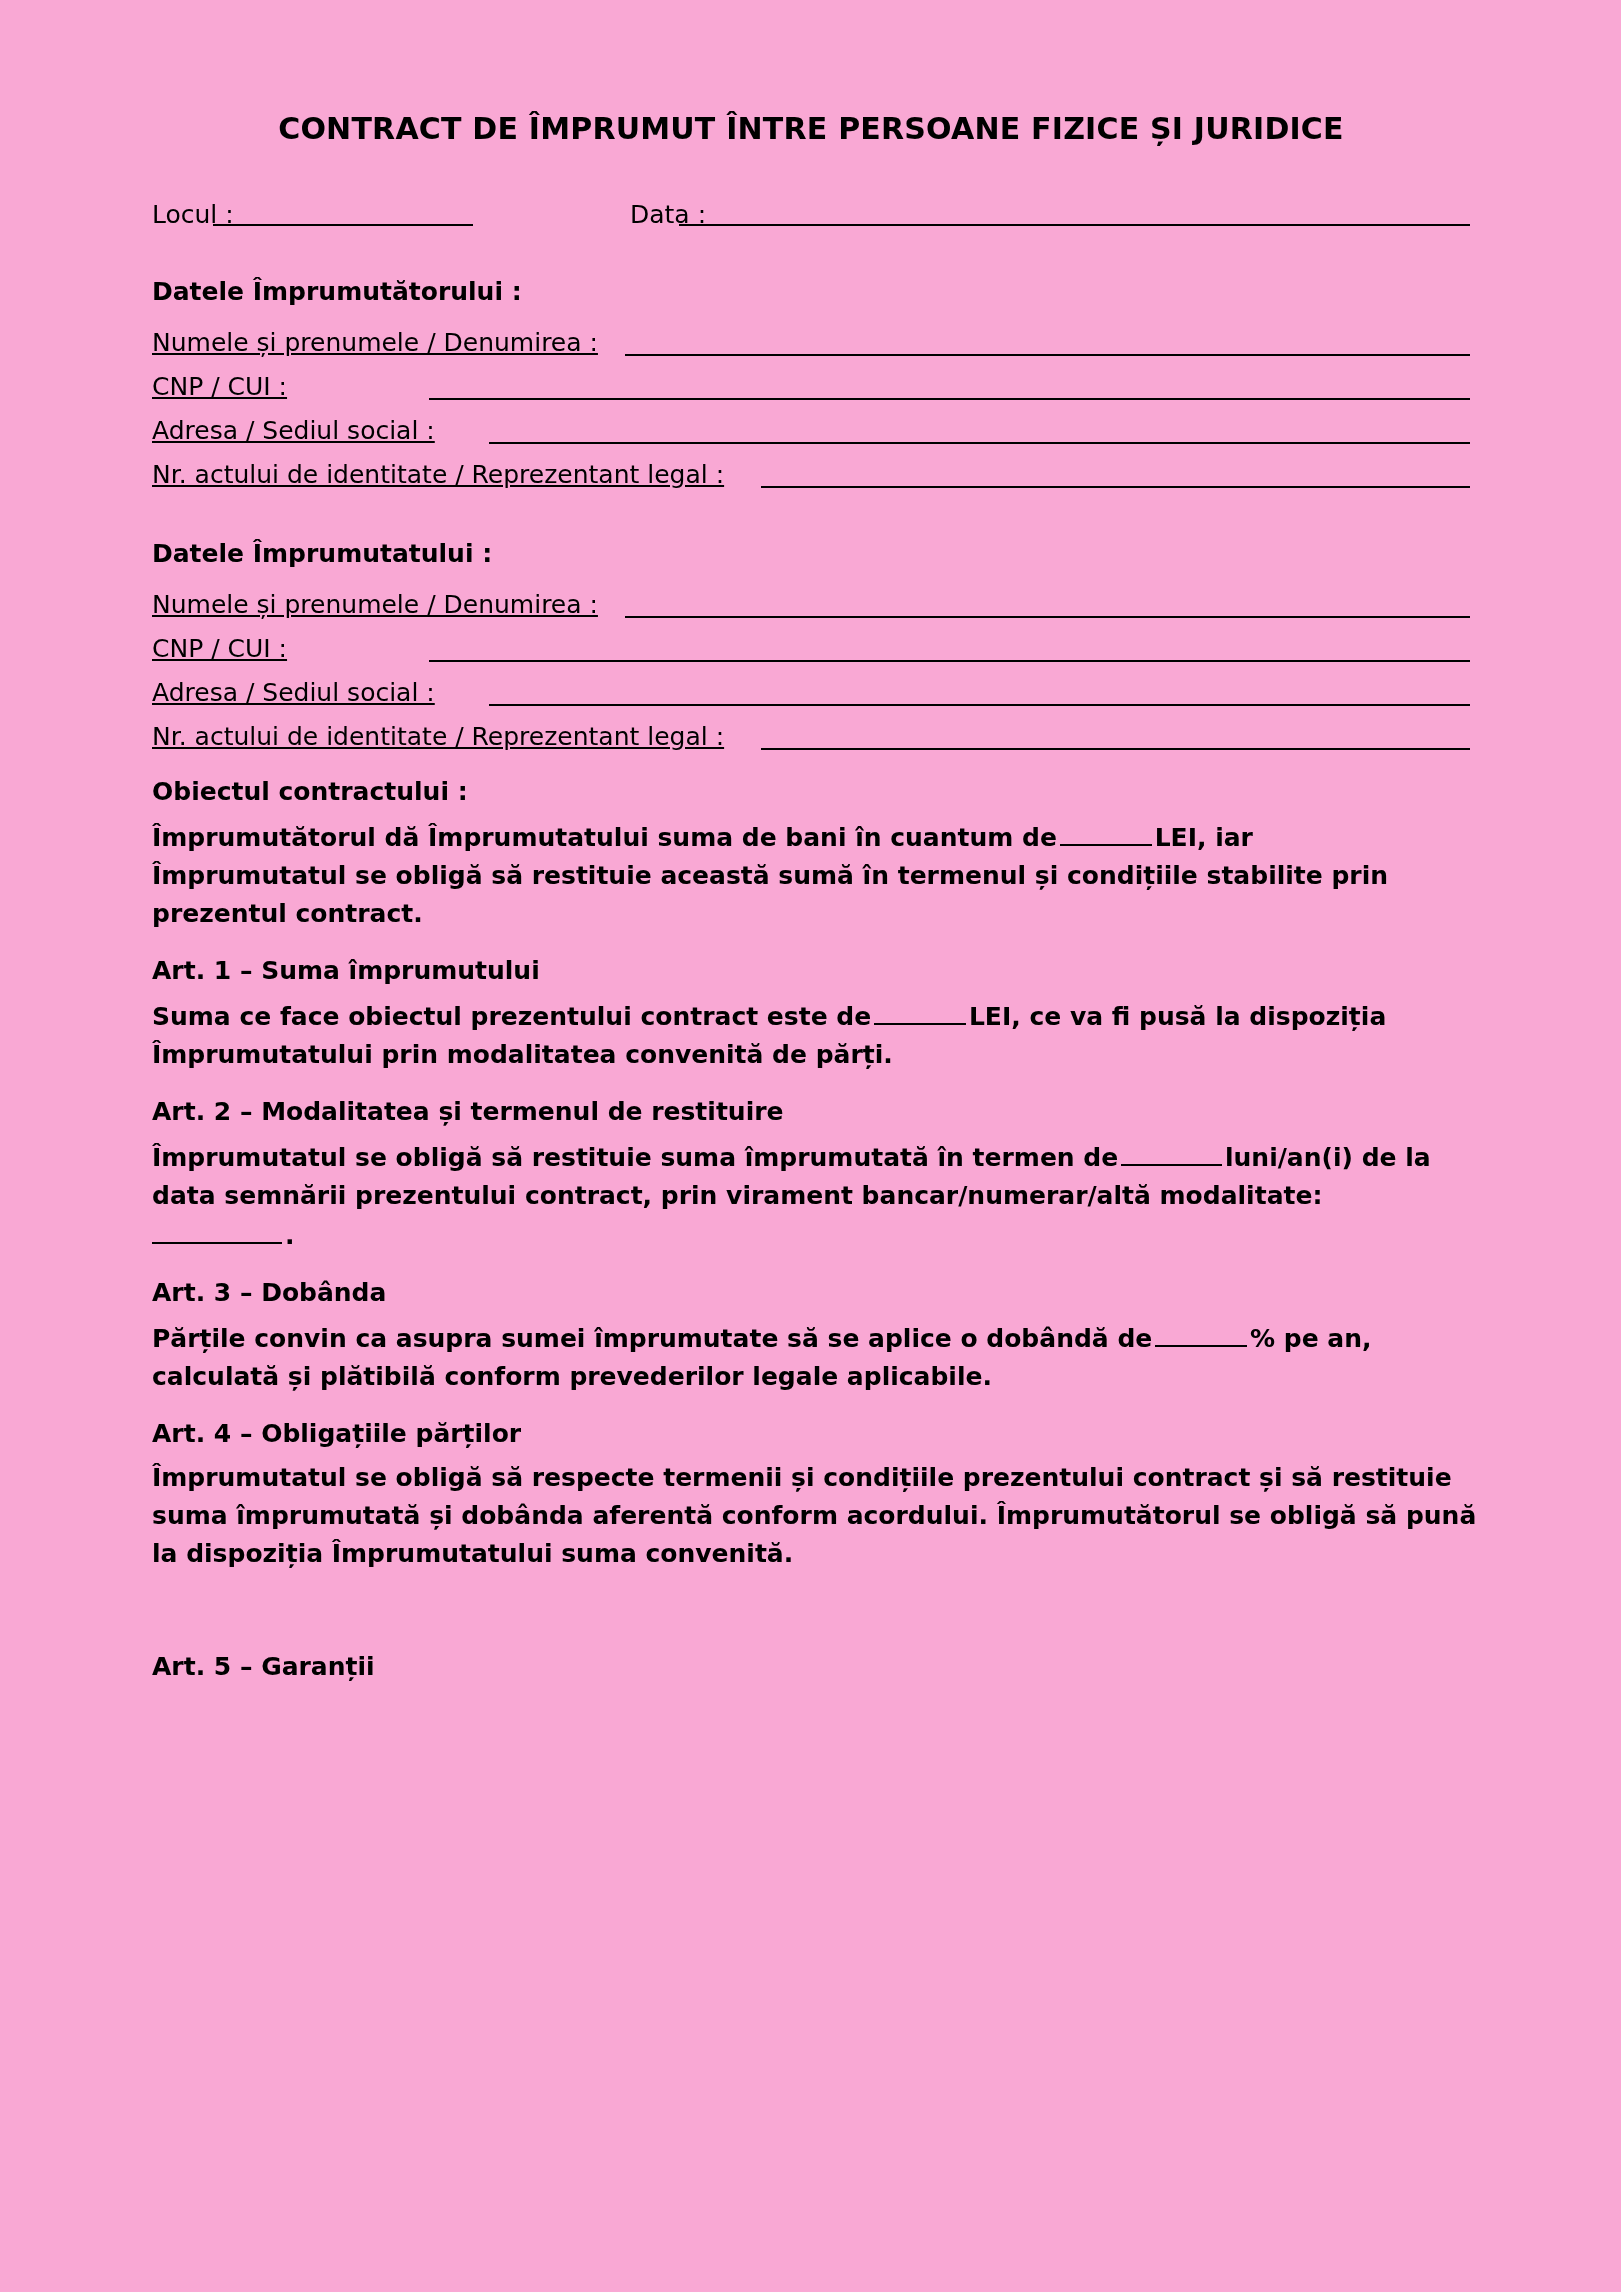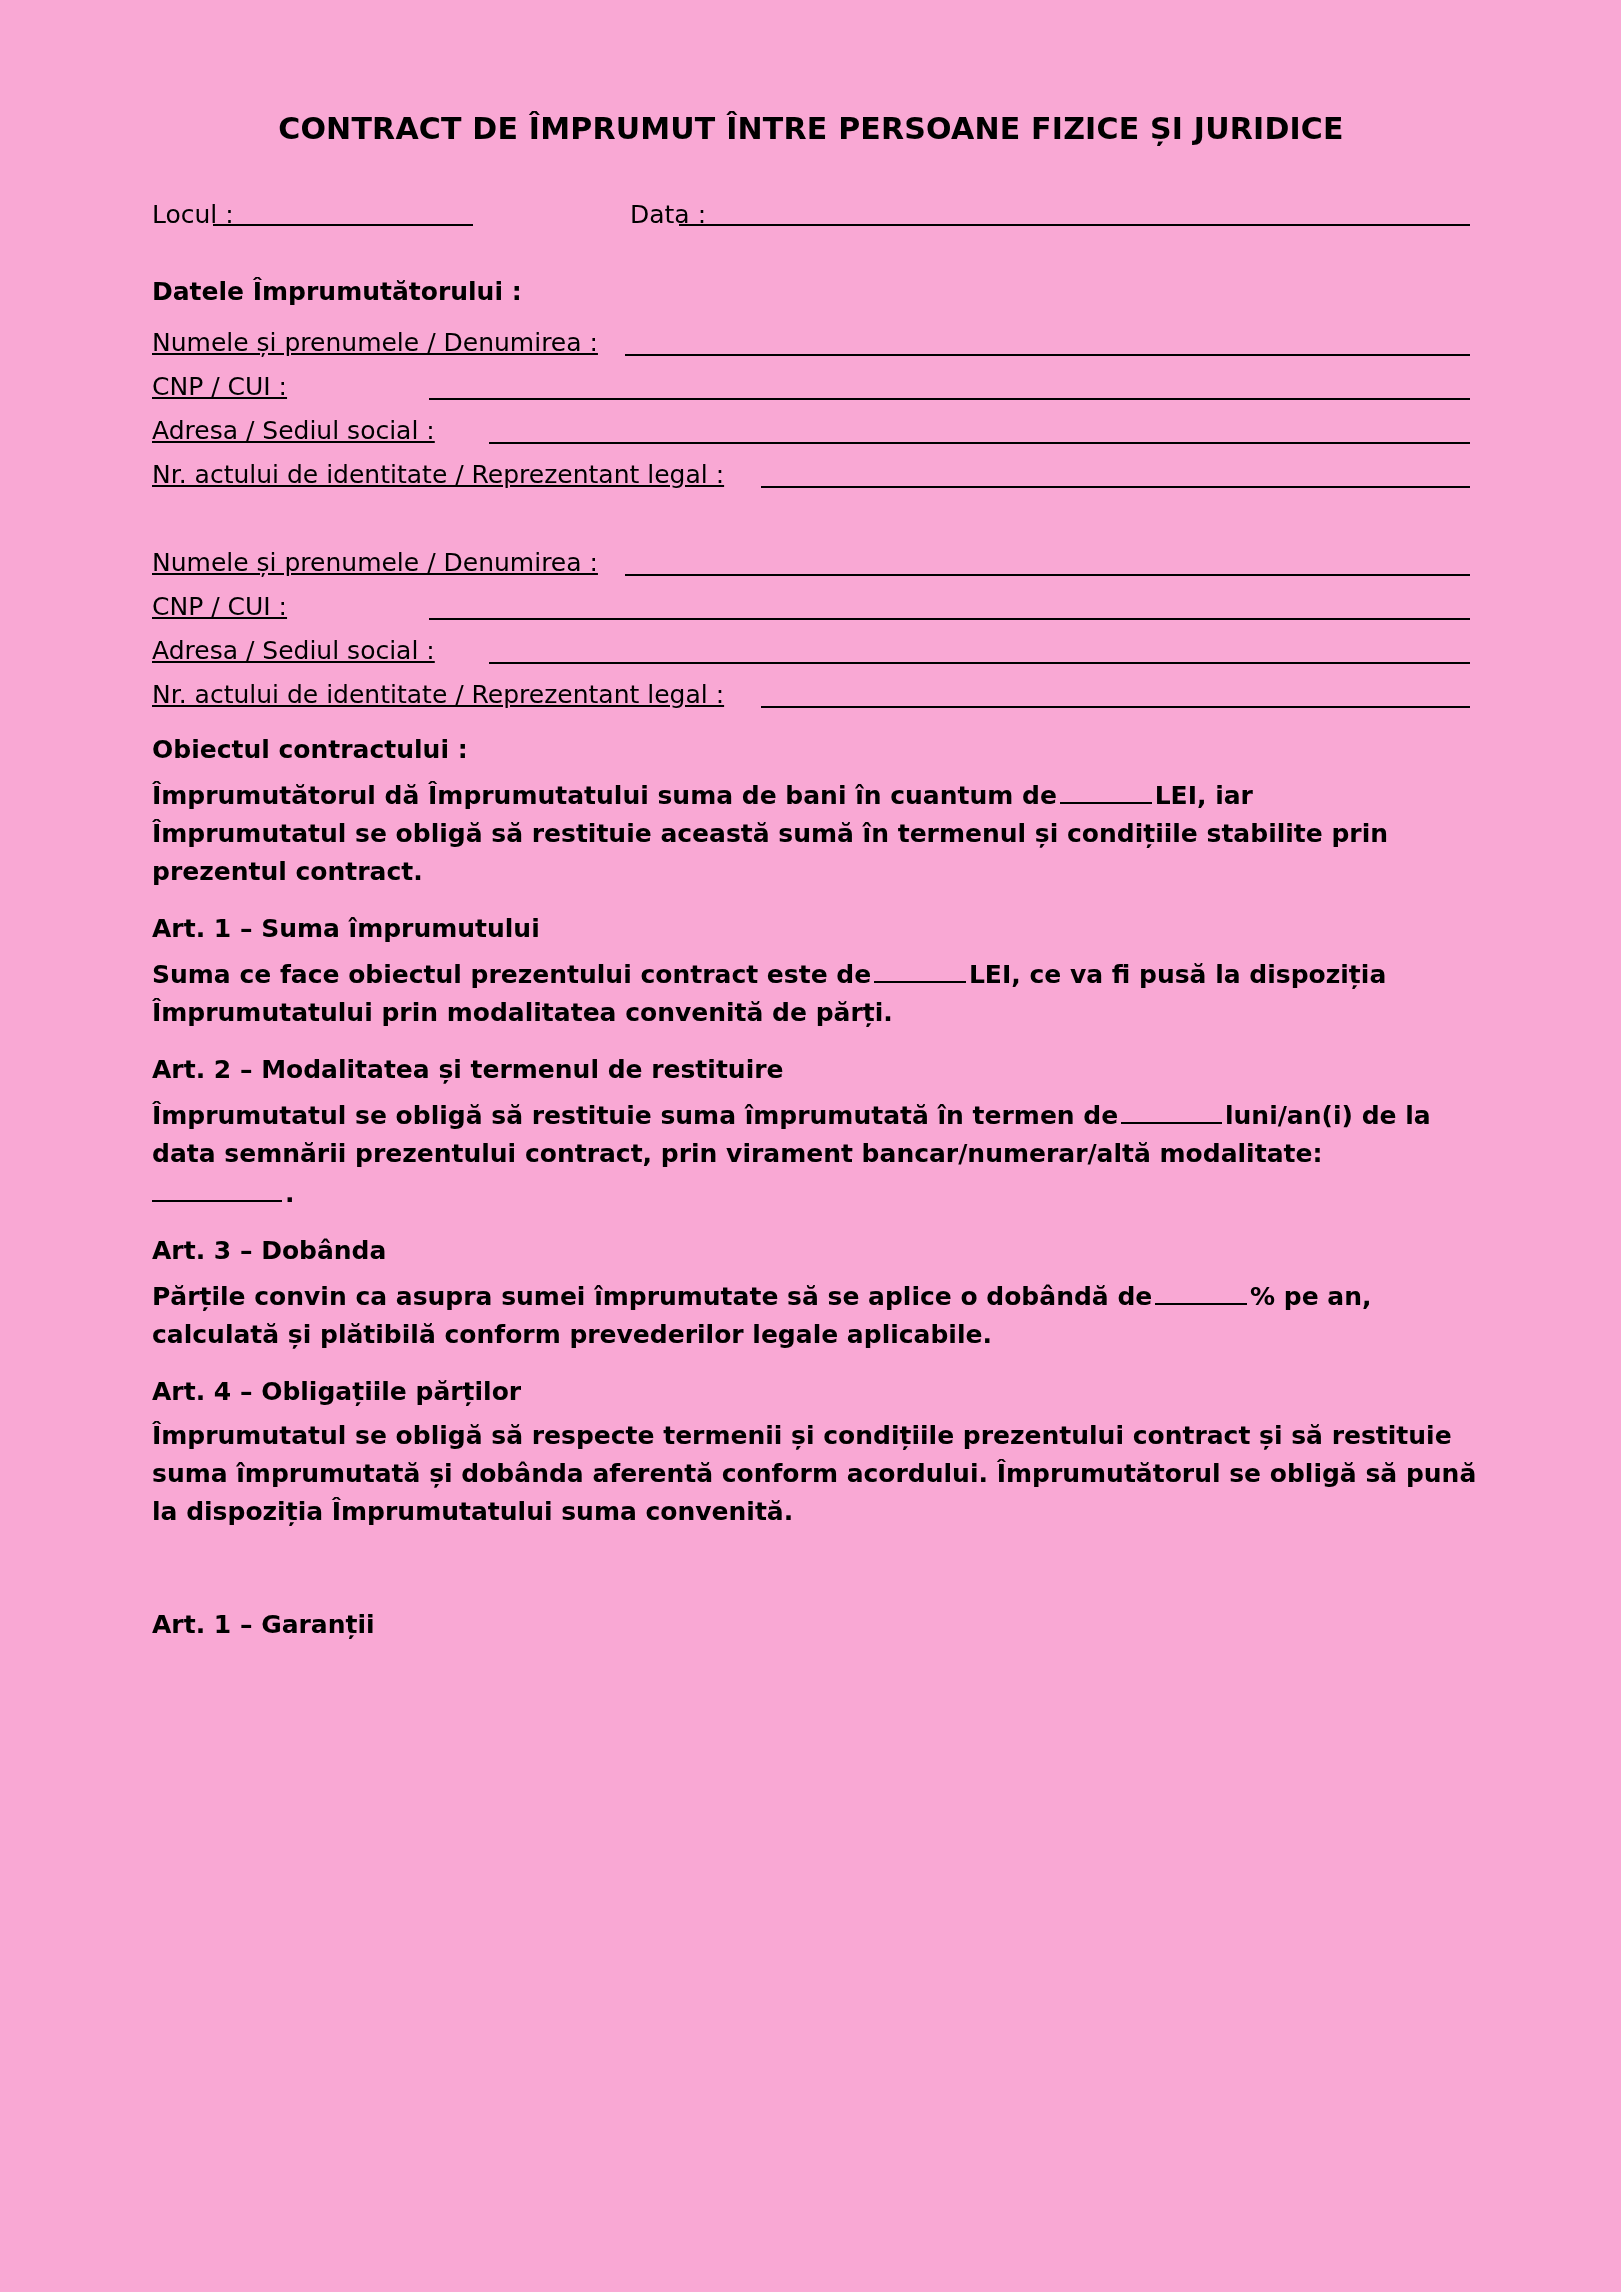--- a/index.html
+++ b/index.html
@@ -152,20 +152,21 @@
         <span class="fld-label">Adresa / Sediul social :</span>
         <span class="rule"></span>
       </div>
       <div class="fld-row r-nr">
         <span class="fld-label">Nr. actului de identitate / Reprezentant legal :</span>
         <span class="rule"></span>
       </div>
     </div>
 
     <div class="party-block">
+      <div class="sect-heading">Datele Împrumutatului :</div>
 
       <div class="fld-row r-nume">
         <span class="fld-label">Numele și prenumele / Denumirea :</span>
         <span class="rule"></span>
       </div>
       <div class="fld-row r-cnp">
         <span class="fld-label">CNP / CUI :</span>
         <span class="rule"></span>
       </div>
       <div class="fld-row r-adresa">
@@ -215,18 +216,18 @@
     <div class="section art">
       <div class="sect-heading">Art. 4 – Obligațiile părților</div>
       <div class="para">
         <span class="para-line">Împrumutatul se obligă să respecte termenii și condițiile prezentului contract și să restituie</span>
         <span class="para-line">suma împrumutată și dobânda aferentă conform acordului. Împrumutătorul se obligă să pună</span>
         <span class="para-line">la dispoziția Împrumutatului suma convenită.</span>
       </div>
     </div>
 
     <div class="section art-last">
-      <div class="sect-heading">Art. 1 – Garanții</div>
+      <div class="sect-heading">Art. 5 – Garanții</div>
     </div>
 
   </div>
 </div>
 
 
 </body></html>

